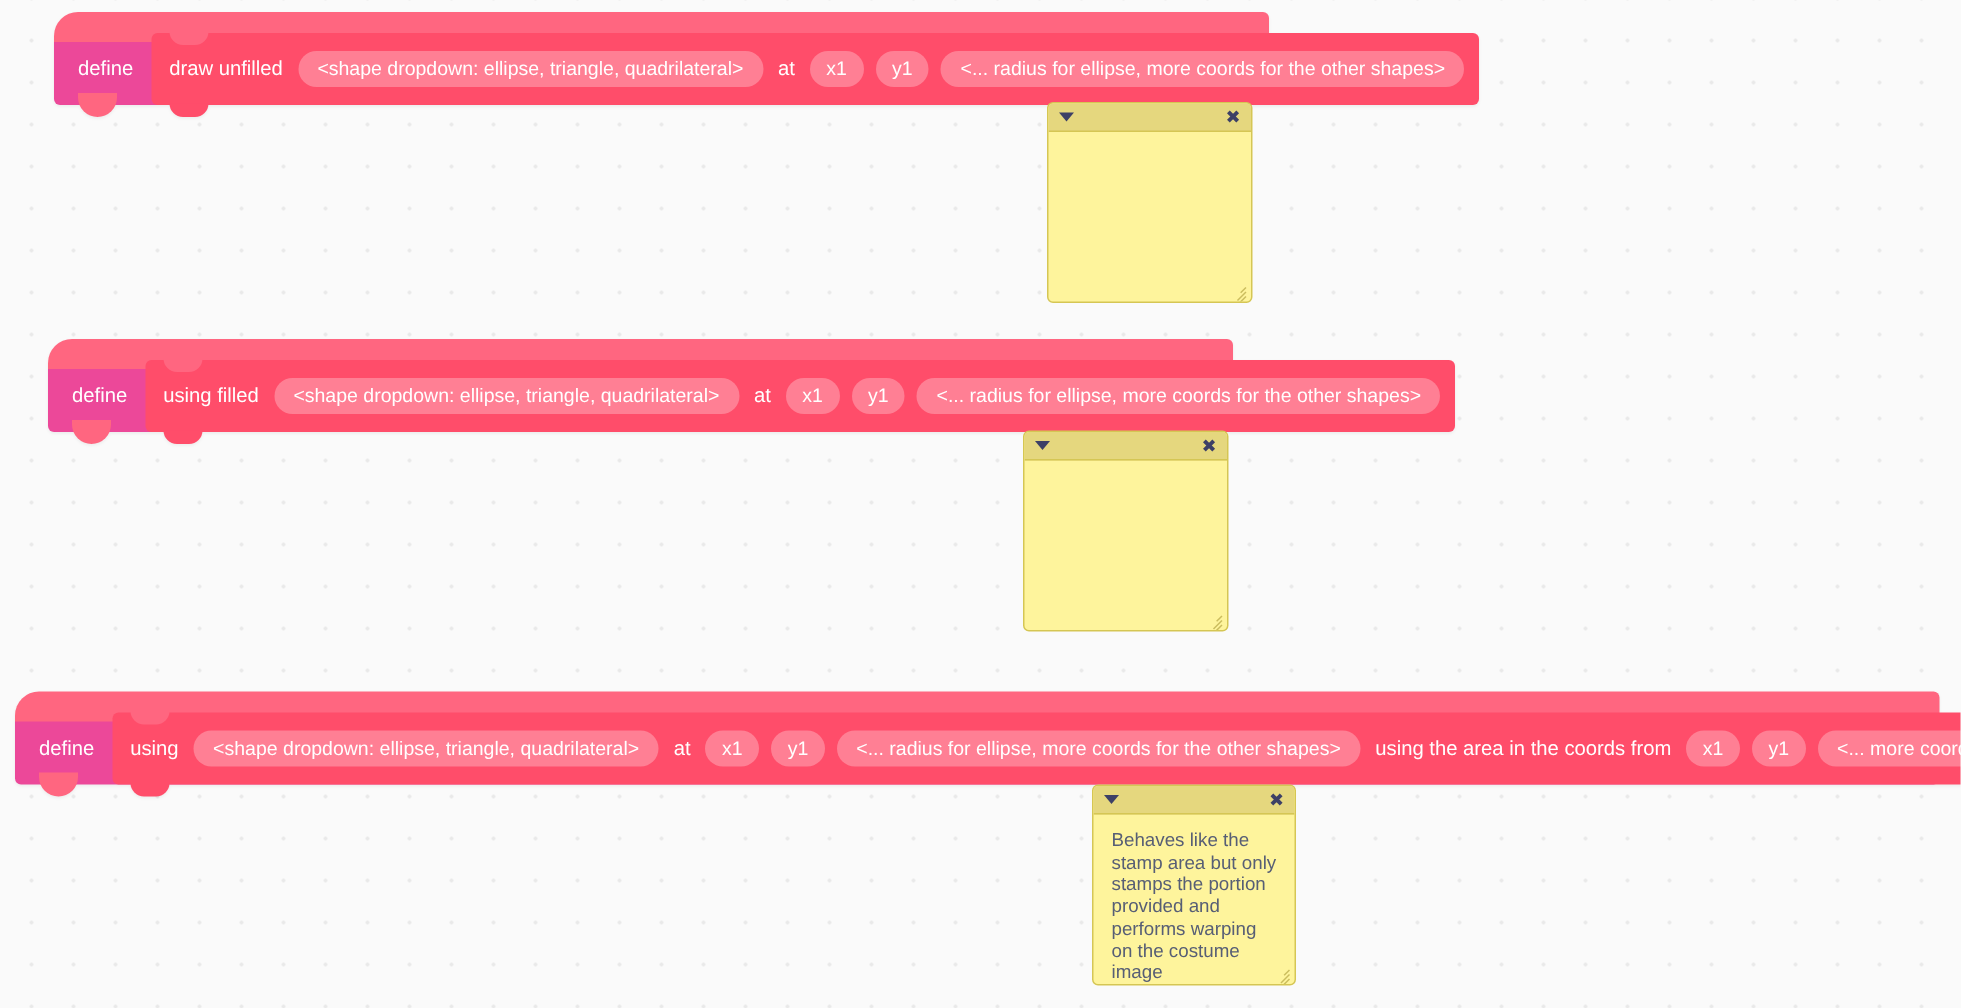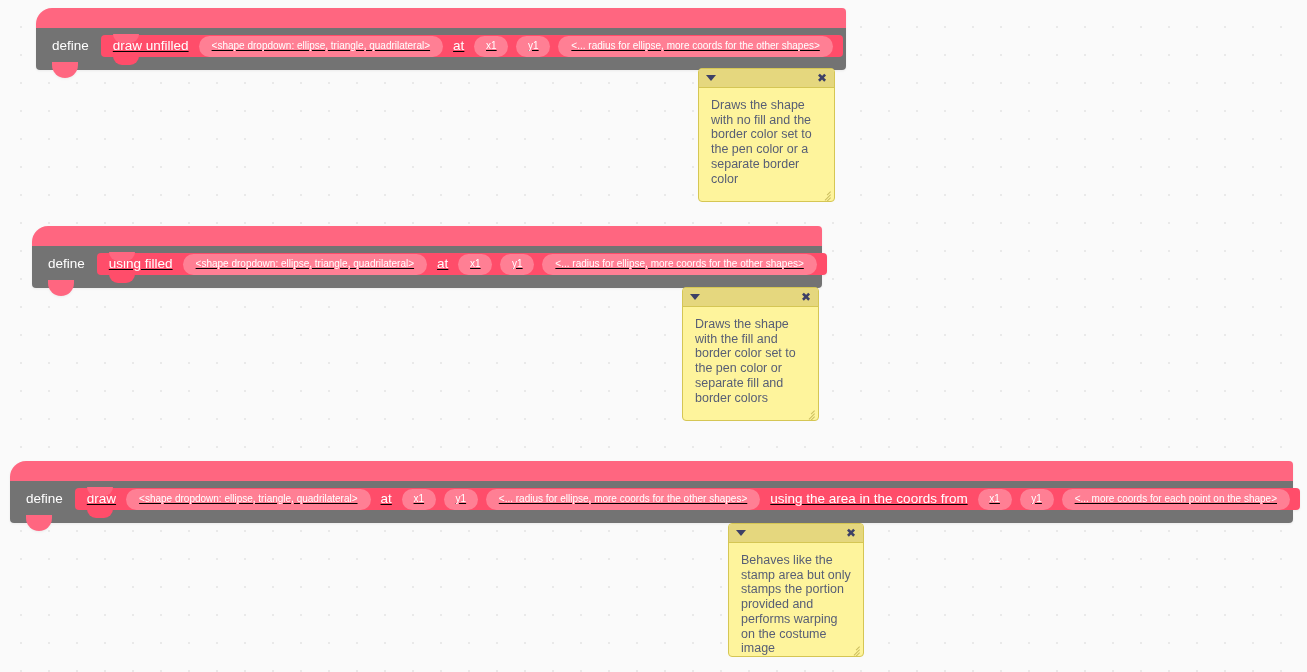--- a/index.html
+++ b/index.html
@@ -24,21 +24,21 @@
   .workspace {
     position: absolute;
     inset: 0;
   }
 
   
   .define-block {
     position: absolute;
     display: flex;
     align-items: center;
-    background: #737373;
+    background: #ec4899;
     border-radius: 4px;
     padding: 0 16px 0 0;
     height: 48px;
     box-sizing: border-box;
     box-shadow: 0 0 0 0 rgba(0,0,0,0);
     filter: drop-shadow(0 1px 1px rgba(0,0,0,0.06));
   }
   
   .define-block::before {
     content: "";
@@ -71,25 +71,24 @@
     line-height: 1;
   }
 
   
   .proto {
     position: relative;
     display: flex;
     align-items: center;
     background: #ff4d6a;
     border-radius: 4px;
-    height: 22px;
+    height: 48px;
     padding: 0 10px;
     box-sizing: border-box;
     gap: 8px;
-    text-decoration: underline;
   }
   
   .proto::before {
     content: "";
     position: absolute;
     left: 12px;
     top: -1px;
     width: 26px;
     height: 9px;
     background: #ff6680;
@@ -111,21 +110,21 @@
     color: #ffffff;
     font-size: 13.5px;
     white-space: nowrap;
     line-height: 1;
     padding: 0 2px;
   }
 
   .arg {
     background: #ff7f94;
     color: #ffffff;
-    font-size: 10px;
+    font-size: 13px;
     border-radius: 999px;
     padding: 5px 13px 6px;
     white-space: nowrap;
     line-height: 1;
     display: inline-flex;
     align-items: center;
     min-width: 14px;
     justify-content: center;
   }
   .arg.num {
@@ -215,21 +214,20 @@
       <span class="arg num">y1</span>
       <span class="arg">&lt;... radius for ellipse, more coords for the other shapes&gt;</span>
     </div>
   </div>
 
   <div class="comment" style="left:698px; top:68px; width:137px; height:134px;">
     <div class="comment-top">
       <span class="comment-collapse"></span>
       <span class="comment-close">✖</span>
     </div>
-    <div class="comment-body">Draws the shape with no fill and the border color set to the pen color or a separate border color</div>
     <div class="comment-resize">
       <i></i>
         <i></i>
         <i></i>
     </div>
   </div>
 
   <div class="define-block" style="left:32px; top:240px; width:790px;">
     <span class="define-label">define</span>
     <div class="proto">
@@ -240,32 +238,31 @@
       <span class="arg num">y1</span>
       <span class="arg">&lt;... radius for ellipse, more coords for the other shapes&gt;</span>
     </div>
   </div>
 
   <div class="comment" style="left:682px; top:287px; width:137px; height:134px;">
     <div class="comment-top">
       <span class="comment-collapse"></span>
       <span class="comment-close">✖</span>
     </div>
-    <div class="comment-body">Draws the shape with the fill and border color set to the pen color or separate fill and border colors</div>
     <div class="comment-resize">
       <i></i>
         <i></i>
         <i></i>
     </div>
   </div>
 
   <div class="define-block" style="left:10px; top:475px; width:1283px;">
     <span class="define-label">define</span>
     <div class="proto">
-      <span class="proto-text">draw</span>
+      <span class="proto-text">using</span>
       <span class="arg">&lt;shape dropdown: ellipse, triangle, quadrilateral&gt;</span>
       <span class="proto-text">at</span>
       <span class="arg num">x1</span>
       <span class="arg num">y1</span>
       <span class="arg">&lt;... radius for ellipse, more coords for the other shapes&gt;</span>
       <span class="proto-text">using the area in the coords from</span>
       <span class="arg num">x1</span>
       <span class="arg num">y1</span>
       <span class="arg">&lt;... more coords for each point on the shape&gt;</span>
     </div>

